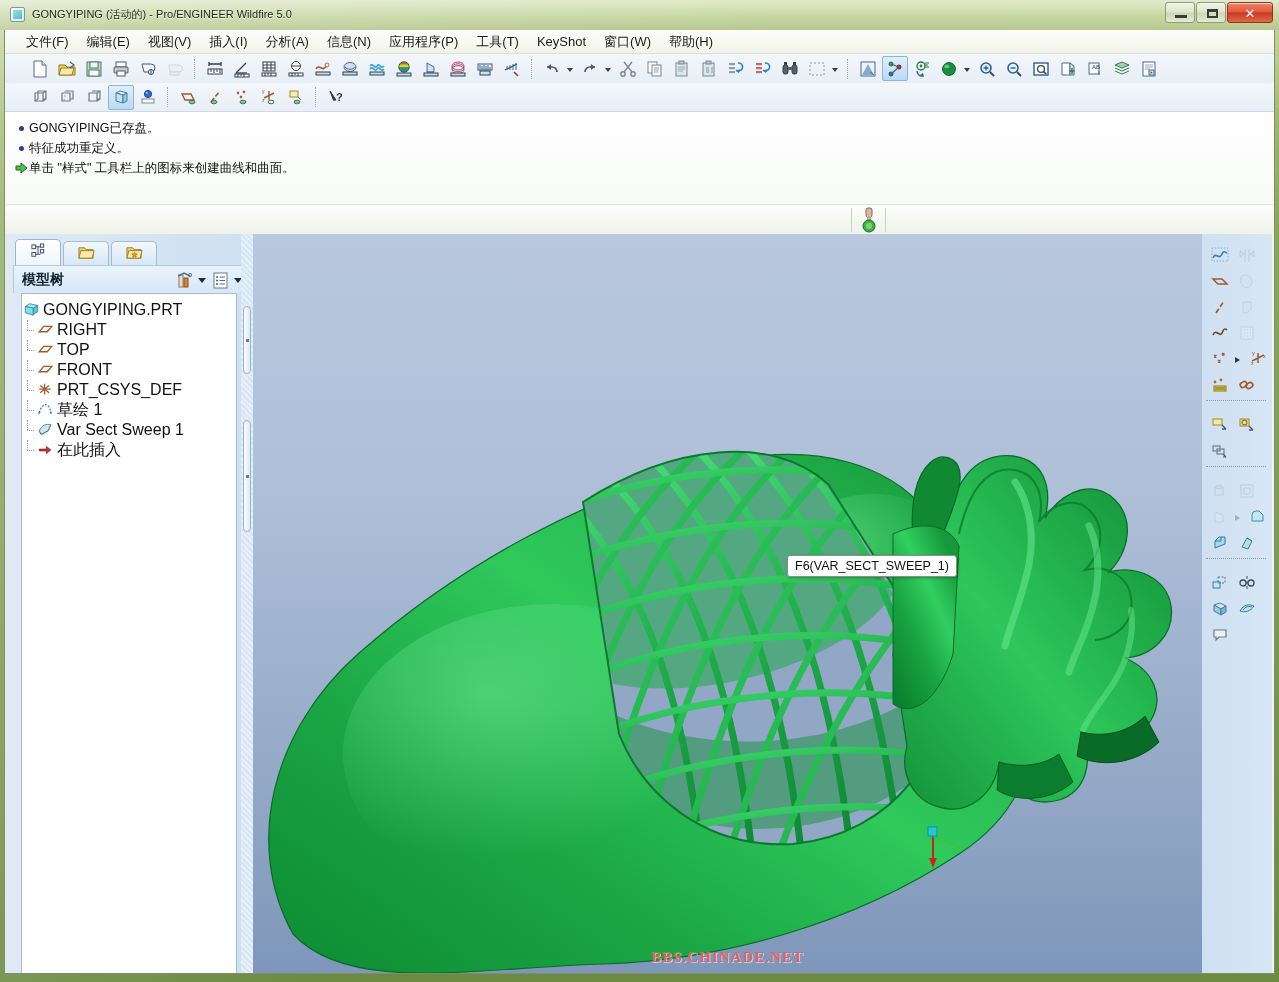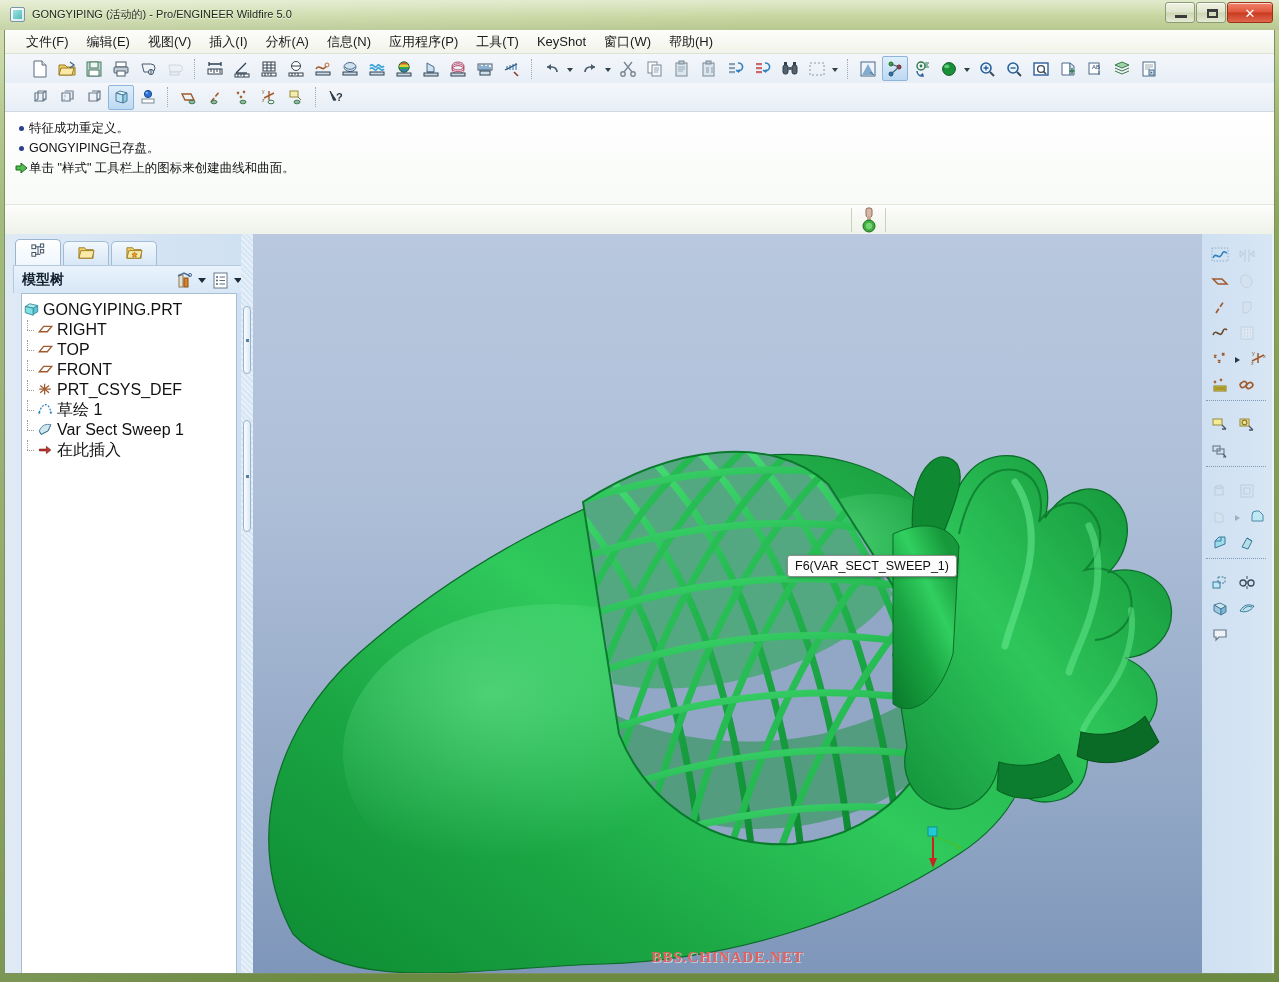--- a/index.html
+++ b/index.html
@@ -629,27 +629,27 @@
             <text x="9" y="13" font-size="11" fill="#2c3a46" font-family="sans-serif" font-weight="bold">?</text>
           </svg>
         </div>
       </div>
 
     <div class="msgbox" id="msgbox">
         <div class="msgline">
           <span class="bullet">
             <span></span>
           </span>
-          <span>特征成功重定义。</span>
+          <span>GONGYIPING已存盘。</span>
         </div>
         <div class="msgline">
           <span class="bullet">
             <span></span>
           </span>
-          <span>GONGYIPING已存盘。</span>
+          <span>特征成功重定义。</span>
         </div>
         <div class="msgline">
           <span class="arrow-g">
             <svg width="13" height="12" viewBox="0 0 13 12">
               <path d="M1 4h5V1l6 5-6 5V8H1z" fill="#4fbf4f" stroke="#1d6d1d" stroke-width="1"></path>
             </svg>
           </span>
           <span>单击 "样式" 工具栏上的图标来创建曲线和曲面。</span>
         </div>
       </div>

